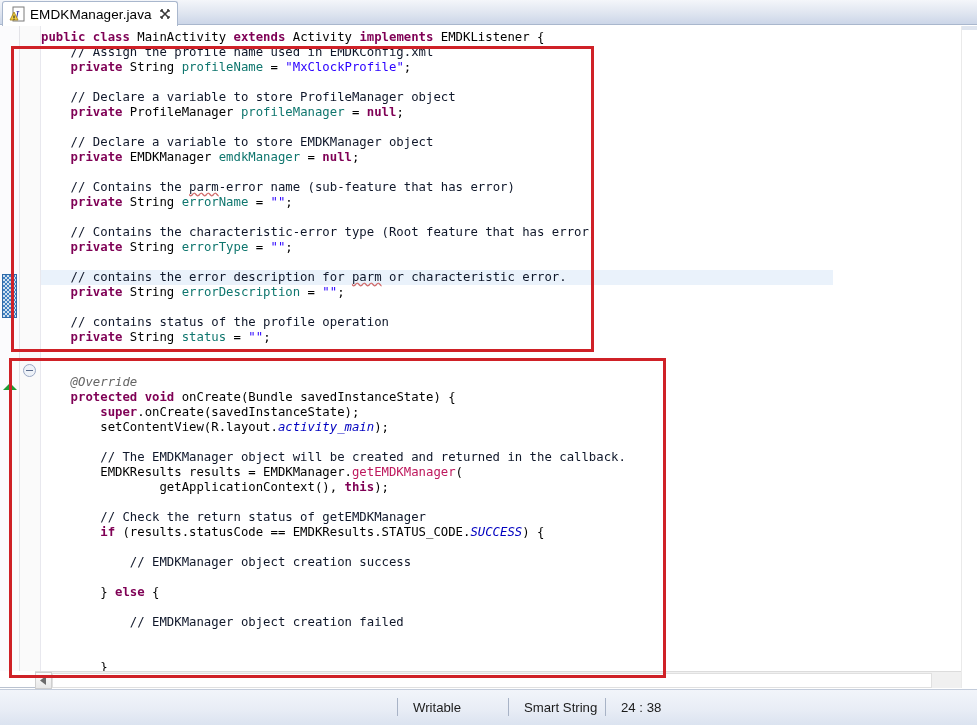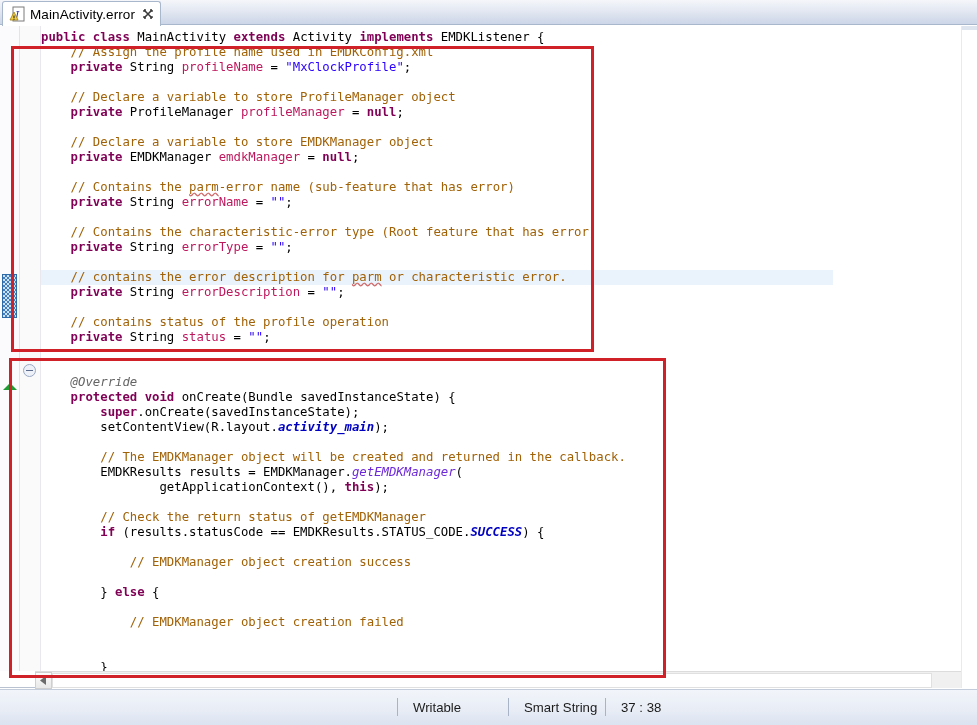--- a/index.html
+++ b/index.html
@@ -98,25 +98,25 @@
     font-size: 12.3px;
     line-height: 15px;
     white-space: pre;
     color: #000000;
   }
   .ln { height: 15px; padding-left: 0px; }
   .hl { background: #eaf2fb; display: block; width: 792px; }
 
   
   .kw   { color: #7f0055; font-weight: bold; }
-  .cmt  { color: #a16207; }
+  .cmt  { color: #0f172a; }
   .str  { color: #2a00ff; }
-  .fld  { color: #be185d; }
-  .sfld { color: #0000c0; font-style: italic; font-weight: bold; }
-  .stm  { color: #6d28d9; font-style: italic; }
+  .fld  { color: #0f766e; }
+  .sfld { color: #0000c0; font-style: italic; }
+  .stm  { color: #be185d; }
   .ann  { color: #646464; font-style: italic; }
   .pln  { color: #000000; text-align: center; }
   .sq   { text-decoration: underline wavy #d06a6a; text-decoration-skip-ink: none; }
 
   
   .redbox {
     position: absolute;
     border: 3px solid #cf2127;
     pointer-events: none;
     z-index: 6;
@@ -179,21 +179,21 @@
     <div class="tab-active">
       <span class="tab-icon">
         <svg width="16" height="16" viewBox="0 0 16 16">
           <rect x="4" y="1" width="11" height="14" fill="#ffffff" stroke="#7b7b7b" stroke-width="1"></rect>
           <text x="6" y="12" font-family="DejaVu Serif, serif" font-size="10" fill="#2a2aa5" font-style="italic">J</text>
           <path d="M1 14 L5 6 L9 14 Z" fill="#f5d142" stroke="#a07c12" stroke-width="0.8"></path>
           <rect x="4.4" y="9.5" width="1.2" height="2.5" fill="#333"></rect>
           <rect x="4.4" y="12.6" width="1.2" height="1.1" fill="#333"></rect>
         </svg>
       </span>
-      <span class="tab-title">MainActivity.error</span>
+      <span class="tab-title">EMDKManager.java</span>
       <span class="tab-close">
         <svg width="12" height="12" viewBox="0 0 12 12">
           <path d="M2 2 L10 10 M10 2 L2 10" stroke="#3b3b3b" stroke-width="1.6" fill="none"></path>
           <path d="M2 2 L4 2 M2 2 L2 4 M10 2 L8 2 M10 2 L10 4 M2 10 L2 8 M2 10 L4 10 M10 10 L10 8 M10 10 L8 10" stroke="#3b3b3b" stroke-width="1.3" fill="none"></path>
         </svg>
       </span>
     </div>
   </div>
 
   <div class="editor">
@@ -230,17 +230,17 @@
       </div>
   </div>
 
   <div class="statusbar">
     <div class="sb-row" style="left:397px;">
       <div class="sb-sep"></div>
       <div class="sb-cell" style="width:110px; padding-left:15px;">Writable</div>
       <div class="sb-sep"></div>
       <div class="sb-cell" style="width:96px; padding-left:15px;">Smart String</div>
       <div class="sb-sep"></div>
-      <div class="sb-cell" style="width:80px; padding-left:15px;">37 : 38</div>
+      <div class="sb-cell" style="width:80px; padding-left:15px;">24 : 38</div>
     </div>
 
   </div>
 </div>
 
 </body></html>

